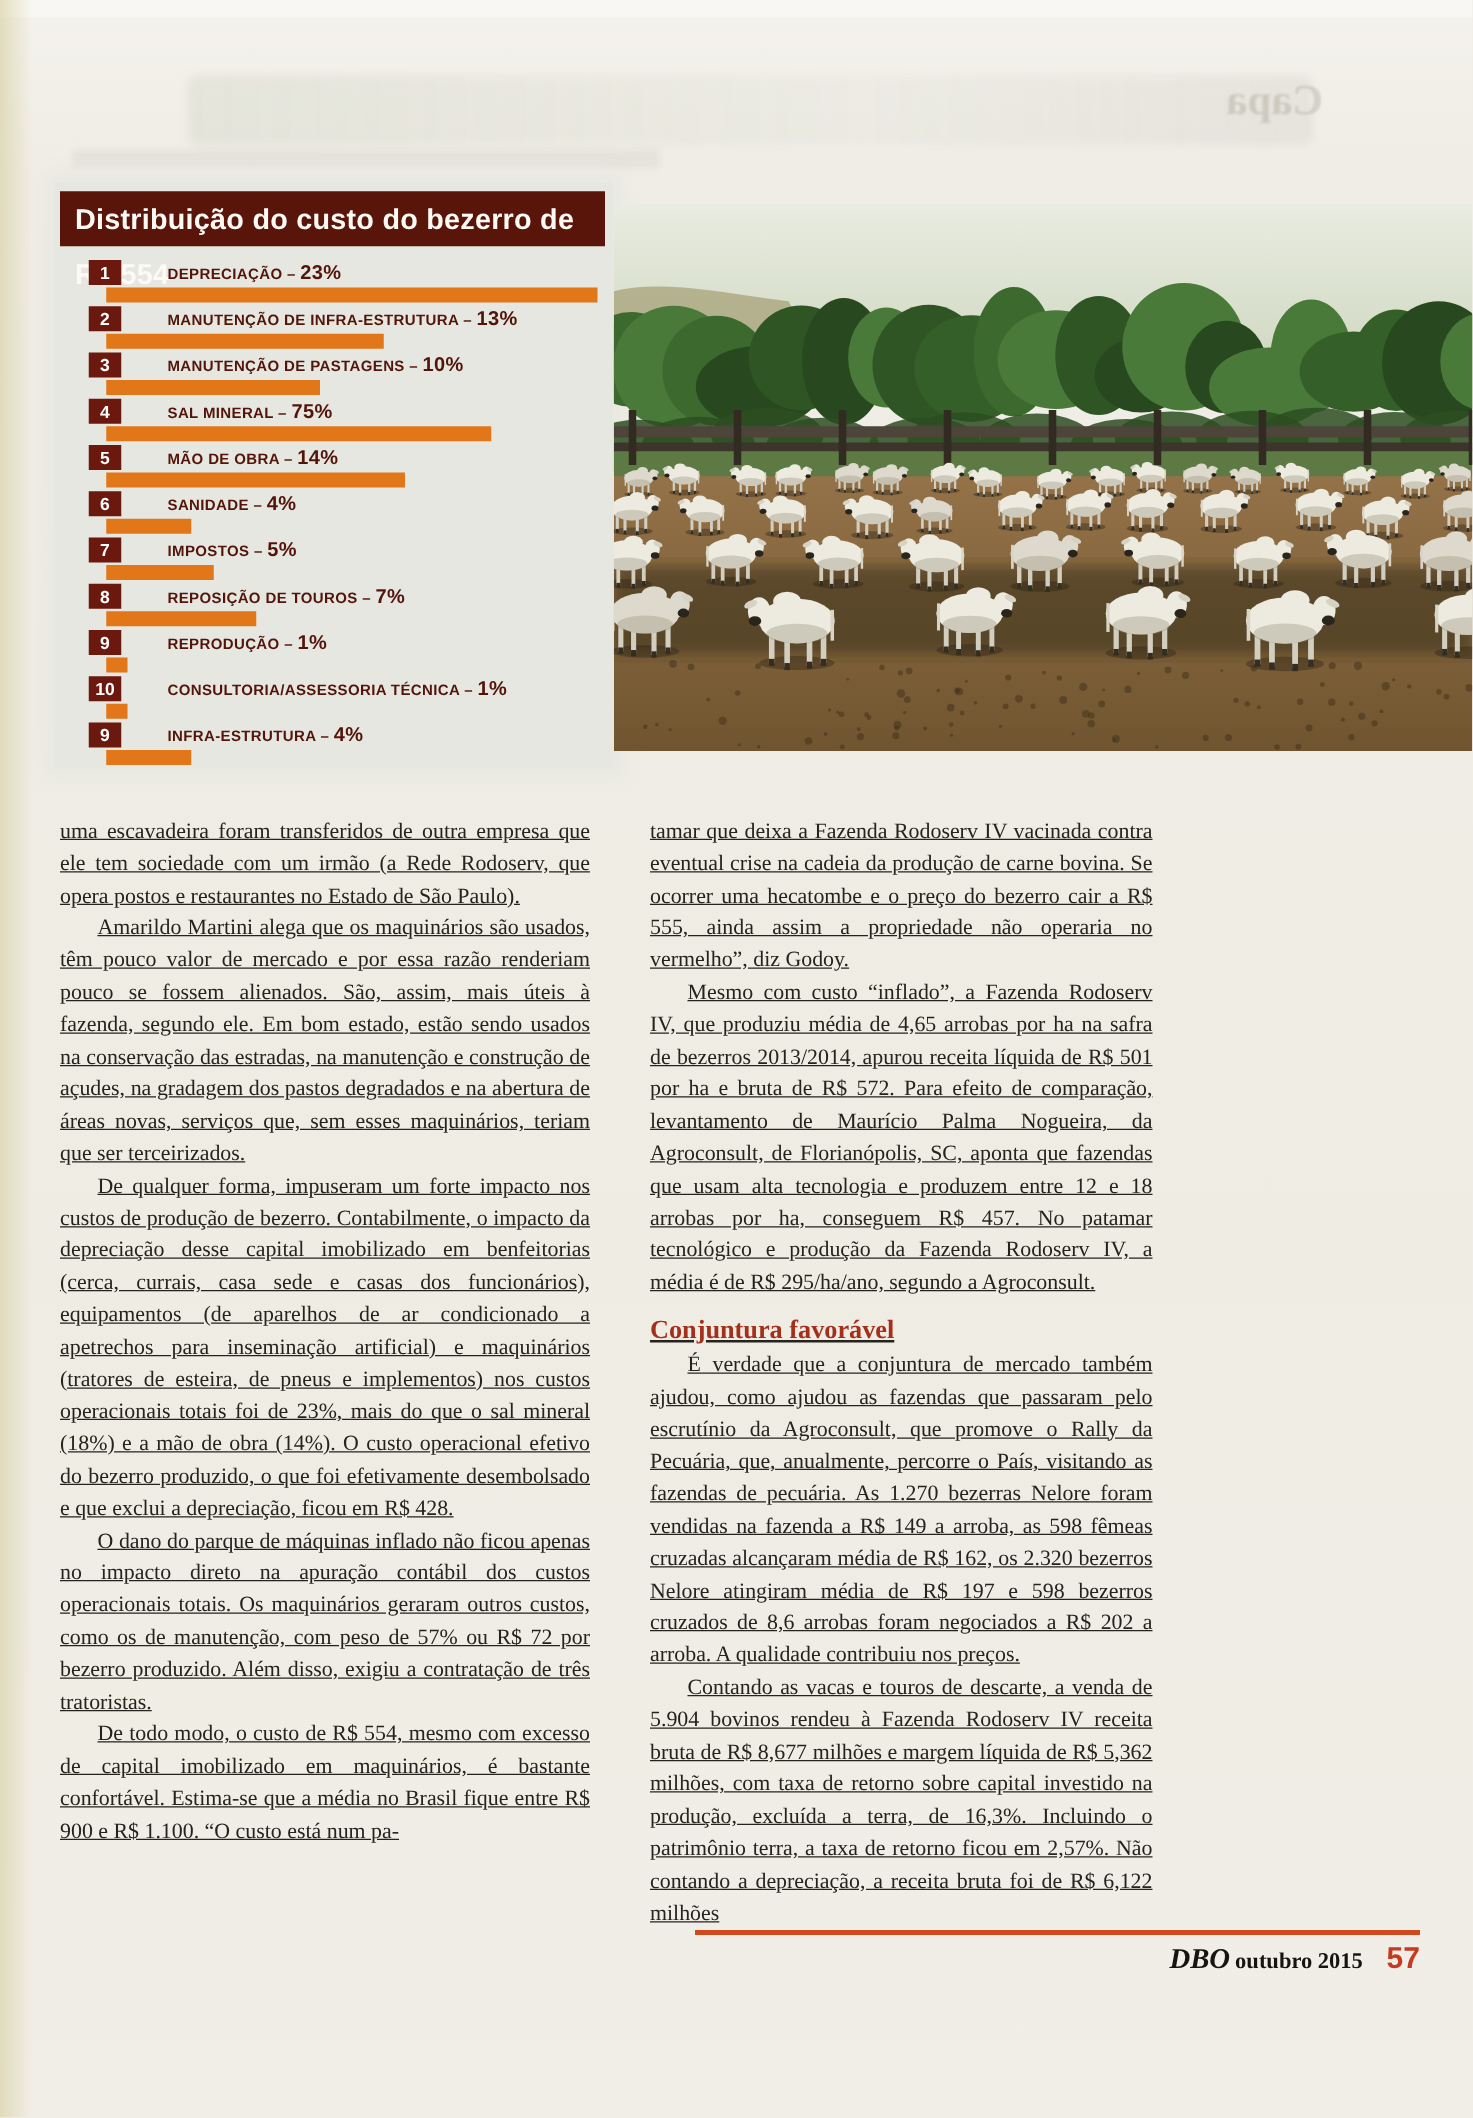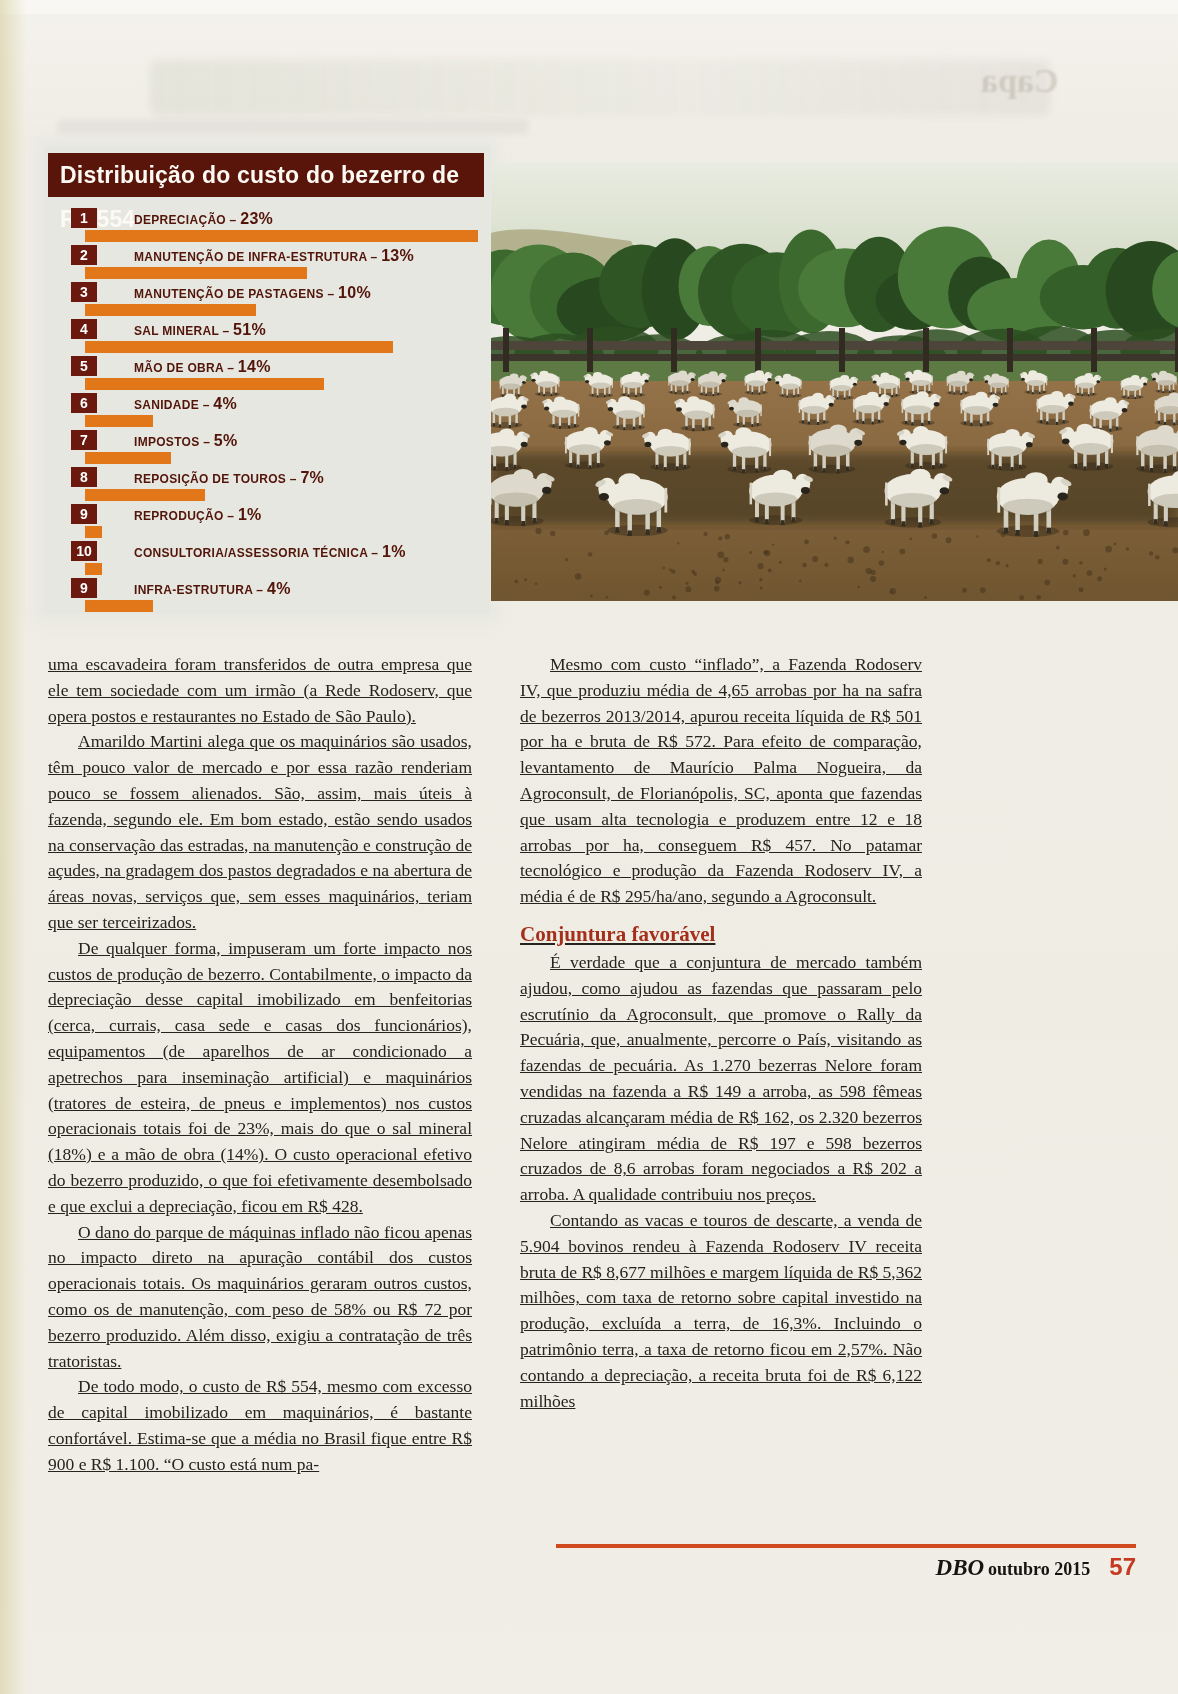--- a/index.html
+++ b/index.html
@@ -82,21 +82,21 @@
           <span class="row-label"><span>MANUTENÇÃO DE INFRA-ESTRUTURA – </span><span class="pct">13%</span></span>
           <div class="bar" style="width: 222px; background: rgb(226, 119, 26);"></div>
         </div>
         <div class="chart-row">
           <span class="badge">3</span>
           <span class="row-label"><span>MANUTENÇÃO DE PASTAGENS – </span><span class="pct">10%</span></span>
           <div class="bar" style="width: 171px; background: rgb(226, 119, 26);"></div>
         </div>
         <div class="chart-row">
           <span class="badge">4</span>
-          <span class="row-label"><span>SAL MINERAL – </span><span class="pct">51%</span></span>
+          <span class="row-label"><span>SAL MINERAL – </span><span class="pct">75%</span></span>
           <div class="bar" style="width: 308px; background: rgb(226, 119, 26);"></div>
         </div>
         <div class="chart-row">
           <span class="badge">5</span>
           <span class="row-label"><span>MÃO DE OBRA – </span><span class="pct">14%</span></span>
           <div class="bar" style="width: 239px; background: rgb(226, 119, 26);"></div>
         </div>
         <div class="chart-row">
           <span class="badge">6</span>
           <span class="row-label"><span>SANIDADE – </span><span class="pct">4%</span></span>
@@ -1087,25 +1087,26 @@
           <circle cx="269.8503321474418" cy="416.6895913449116" r="1.8077079001814127" fill="rgba(60,44,22,.45)"></circle>
         </g>
     </svg>
   </div>
 
 
   <div class="col col-left">
     <p class="first">uma escavadeira foram transferidos de outra empresa que ele tem sociedade com um irmão (a Rede Rodoserv, que opera postos e restaurantes no Estado de São Paulo).</p>
     <p>Amarildo Martini alega que os maquinários são usados, têm pouco valor de mercado e por essa razão renderiam pouco se fossem alienados. São, assim, mais úteis à fazenda, segundo ele. Em bom estado, estão sendo usados na conservação das estradas, na manutenção e construção de açudes, na gradagem dos pastos degradados e na abertura de áreas novas, serviços que, sem esses maquinários, teriam que ser terceirizados.</p>
     <p>De qualquer forma, impuseram um forte impacto nos custos de produção de bezerro.  Contabilmente, o impacto da depreciação desse capital imobilizado em benfeitorias (cerca, currais, casa sede e casas dos funcionários), equipamentos (de aparelhos de ar condicionado a apetrechos para inseminação artificial) e maquinários (tratores de esteira, de pneus e implementos) nos custos operacionais totais foi de 23%, mais do que o sal mineral (18%) e a mão de obra (14%).  O custo operacional efetivo do bezerro produzido, o que foi efetivamente desembolsado e que exclui a depreciação, ficou em R$ 428.</p>
-    <p>O dano do parque de máquinas inflado não ficou apenas no impacto direto na apuração contábil dos custos operacionais totais. Os maquinários geraram outros custos, como os de manutenção, com peso de 58% ou R$ 72 por bezerro produzido. Além disso, exigiu a contratação de três tratoristas.</p>
+    <p>O dano do parque de máquinas inflado não ficou apenas no impacto direto na apuração contábil dos custos operacionais totais. Os maquinários geraram outros custos, como os de manutenção, com peso de 57% ou R$ 72 por bezerro produzido. Além disso, exigiu a contratação de três tratoristas.</p>
     <p>De todo modo, o custo de R$ 554, mesmo com excesso de capital imobilizado em maquinários, é bastante confortável. Estima-se que a média no Brasil fique entre R$ 900 e R$ 1.100. “O custo está num pa-</p>
   </div>
 
   <div class="col col-right">
+    <p class="first">tamar que deixa a Fazenda Rodoserv IV vacinada contra eventual crise na cadeia da produção de carne bovina.  Se ocorrer uma hecatombe e o preço do bezerro cair a R$ 555, ainda assim a propriedade não operaria no vermelho”, diz Godoy.</p>
     <p>Mesmo com  custo “inflado”, a Fazenda Rodoserv IV, que produziu média de 4,65 arrobas por ha na safra de bezerros 2013/2014, apurou receita líquida de R$ 501 por ha e bruta de R$ 572. Para efeito de comparação, levantamento de Maurício Palma Nogueira, da Agroconsult, de Florianópolis, SC, aponta que fazendas que usam alta tecnologia e produzem entre 12 e 18 arrobas por ha, conseguem R$ 457. No patamar tecnológico e produção da Fazenda Rodoserv IV, a média é de R$ 295/ha/ano, segundo a Agroconsult.</p>
     <h3 class="section-heading">Conjuntura favorável</h3>
     <p>É verdade que a conjuntura de mercado também ajudou, como ajudou as fazendas que passaram pelo escrutínio da Agroconsult, que promove o Rally da Pecuária, que, anualmente, percorre o País, visitando as fazendas de pecuária.  As 1.270 bezerras Nelore foram vendidas na fazenda a R$ 149 a arroba, as 598 fêmeas cruzadas alcançaram média de R$ 162, os 2.320 bezerros Nelore atingiram média de R$ 197 e 598 bezerros cruzados de 8,6 arrobas foram  negociados a R$ 202 a arroba. A qualidade contribuiu nos preços.</p>
     <p>Contando as vacas e touros de descarte, a venda de 5.904 bovinos rendeu à Fazenda Rodoserv IV receita bruta de R$ 8,677 milhões e margem líquida de R$ 5,362 milhões, com taxa de retorno sobre capital investido na produção, excluída a terra, de 16,3%. Incluindo o patrimônio terra, a taxa de retorno ficou em 2,57%. Não contando a depreciação, a receita bruta foi de R$ 6,122 milhões</p>
   </div>
 
   <div class="footer-rule"></div>
   <div class="footer-line">
     <span class="footer-brand">DBO</span>
     <span class="footer-issue"> <span>outubro 2015</span>&nbsp;&nbsp;</span><span class="footer-page">57</span>

